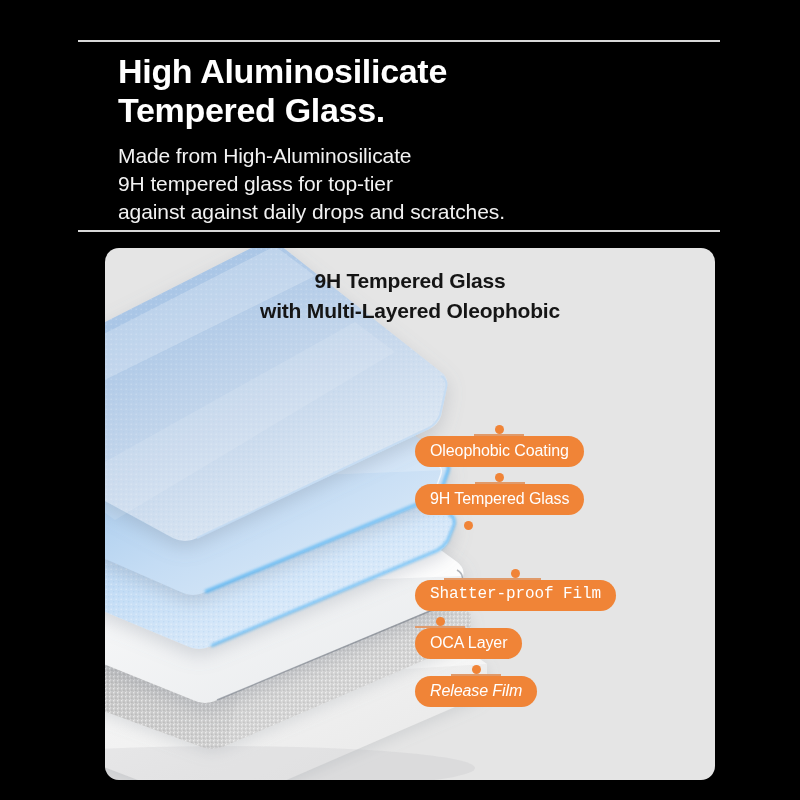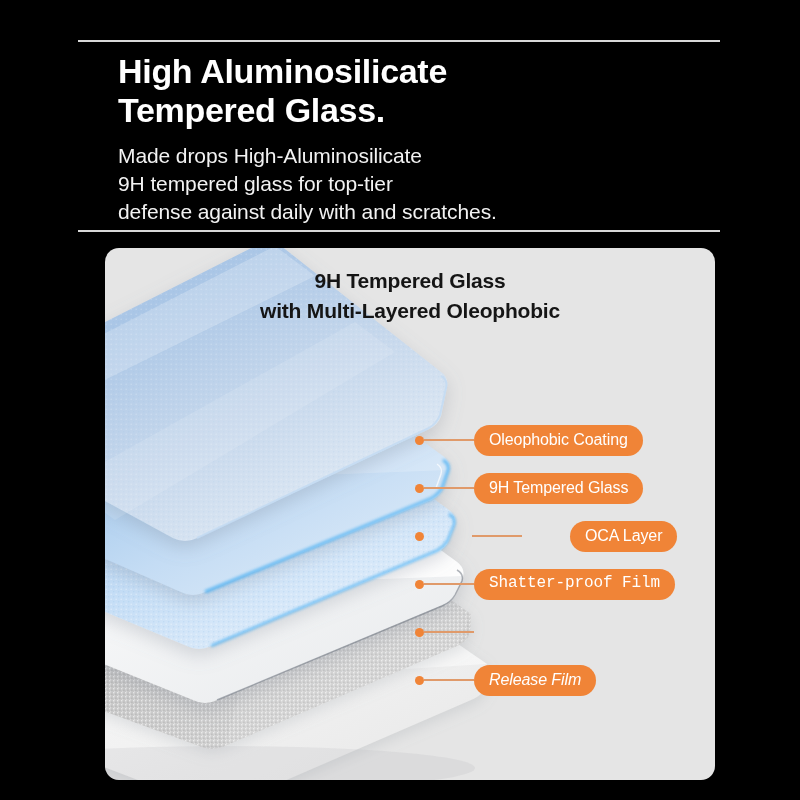--- a/index.html
+++ b/index.html
@@ -62,20 +62,21 @@
 
   
   .callouts { position:absolute; left:0; top:0; width:610px; height:532px; z-index:30; }
   .callout {
     position:absolute;
     left:310px;
     height:30px;
     display:flex;
     align-items:center;
     transform:translateY(-50%);
+    flex-direction:column;
   }
   .dot {
     width:9px; height:9px; border-radius:50%;
     background:#f08437;
     flex:0 0 auto;
   }
   .lead {
     height:2px; width:50px;
     background:#e09a6a;
     flex:0 0 auto;
@@ -98,23 +99,23 @@
 <div id="root">
 
   <div class="rule rule-top"></div>
 
   <div class="header">
     <div class="h-title">
       <div>High Aluminosilicate</div>
       <div>Tempered Glass.</div>
     </div>
     <div class="h-sub">
-      <div>Made drops High-Aluminosilicate</div>
+      <div>Made from High-Aluminosilicate</div>
       <div>9H tempered glass for top-tier</div>
-      <div>defense against daily with and scratches.</div>
+      <div>against against daily drops and scratches.</div>
     </div>
   </div>
 
   <div class="rule rule-bottom"></div>
 
   <div class="panel">
 
     <div class="panel-title">
       <div>9H Tempered Glass</div>
       <div>with Multi-Layered Oleophobic</div>

